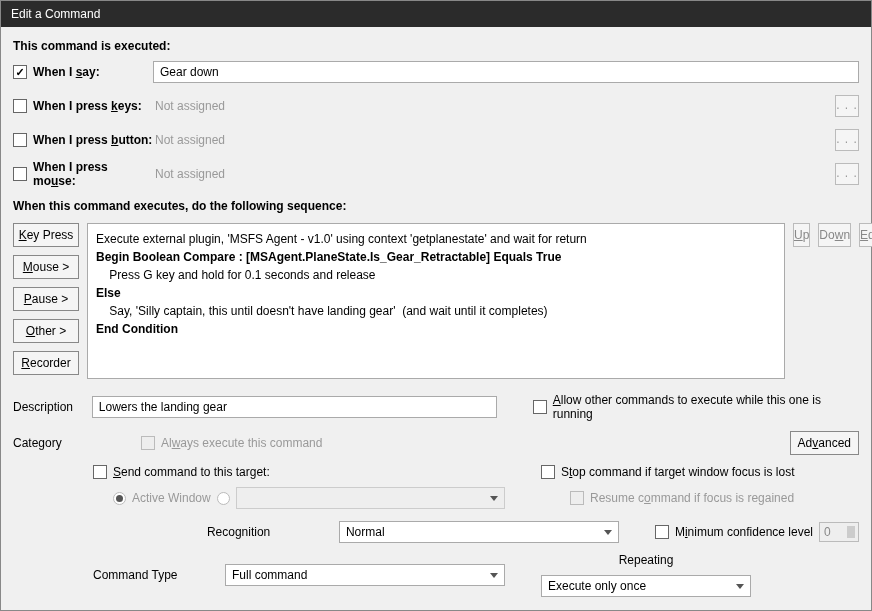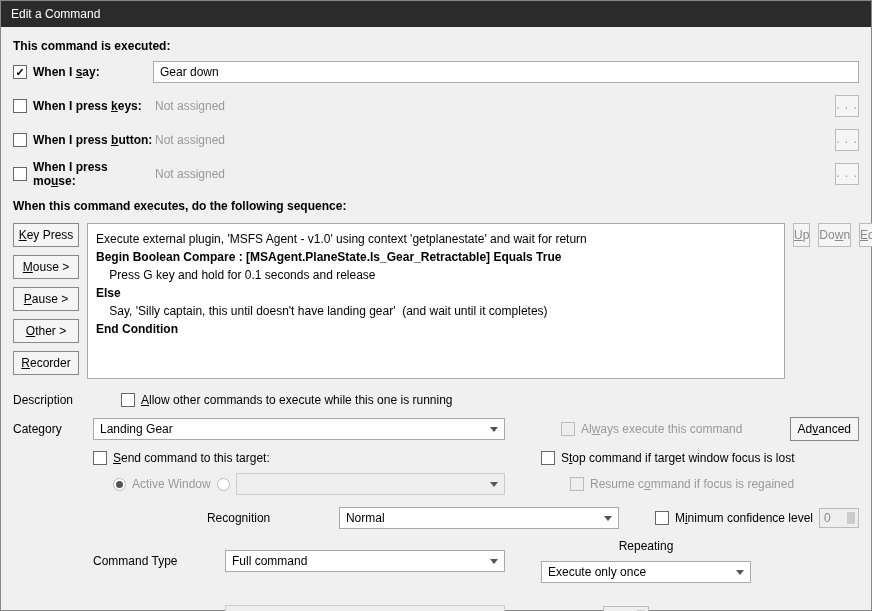--- a/index.html
+++ b/index.html
@@ -119,32 +119,30 @@
               <svg viewBox="0 0 24 24">
                 <path d="M15 14l5-5-5-5M20 9H10a6 6 0 00-6 6v1"></path>
               </svg>
             </div>
         </div>
       </div>
     </div>
 
     <div style="display:flex; gap:8px; align-items:center; margin-top:10px;">
       <div class="lbl" style="width:72px;">Description</div>
+      <input class="text-input" style="width: 412px;" value="Lowers the landing gear">
       <div style="width:20px;"></div>
       <div class="checkbox-line">
         <span class="chk"></span>
         <span><span class="u">A</span>llow other commands to execute while this one is running</span>
       </div>
     </div>
 
     <div style="display:flex; gap:8px; align-items:center; margin-top:6px;">
       <div class="lbl" style="width:72px;">Category</div>
-      <div class="combo" style="width:412px;">
-          <span>Landing Gear</span>
-        </div>
       <div style="width:20px;"></div>
       <div style="flex:1; display:flex; align-items:center; justify-content:space-between;">
         <div class="checkbox-line" style="margin-left:20px;">
           <span class="chk disabled"></span>
           <span class="disabled-text">Al<span class="u">w</span>ays execute this command</span>
         </div>
         <button class="btn">Ad<span class="u">v</span>anced</button>
       </div>
     </div>
 

